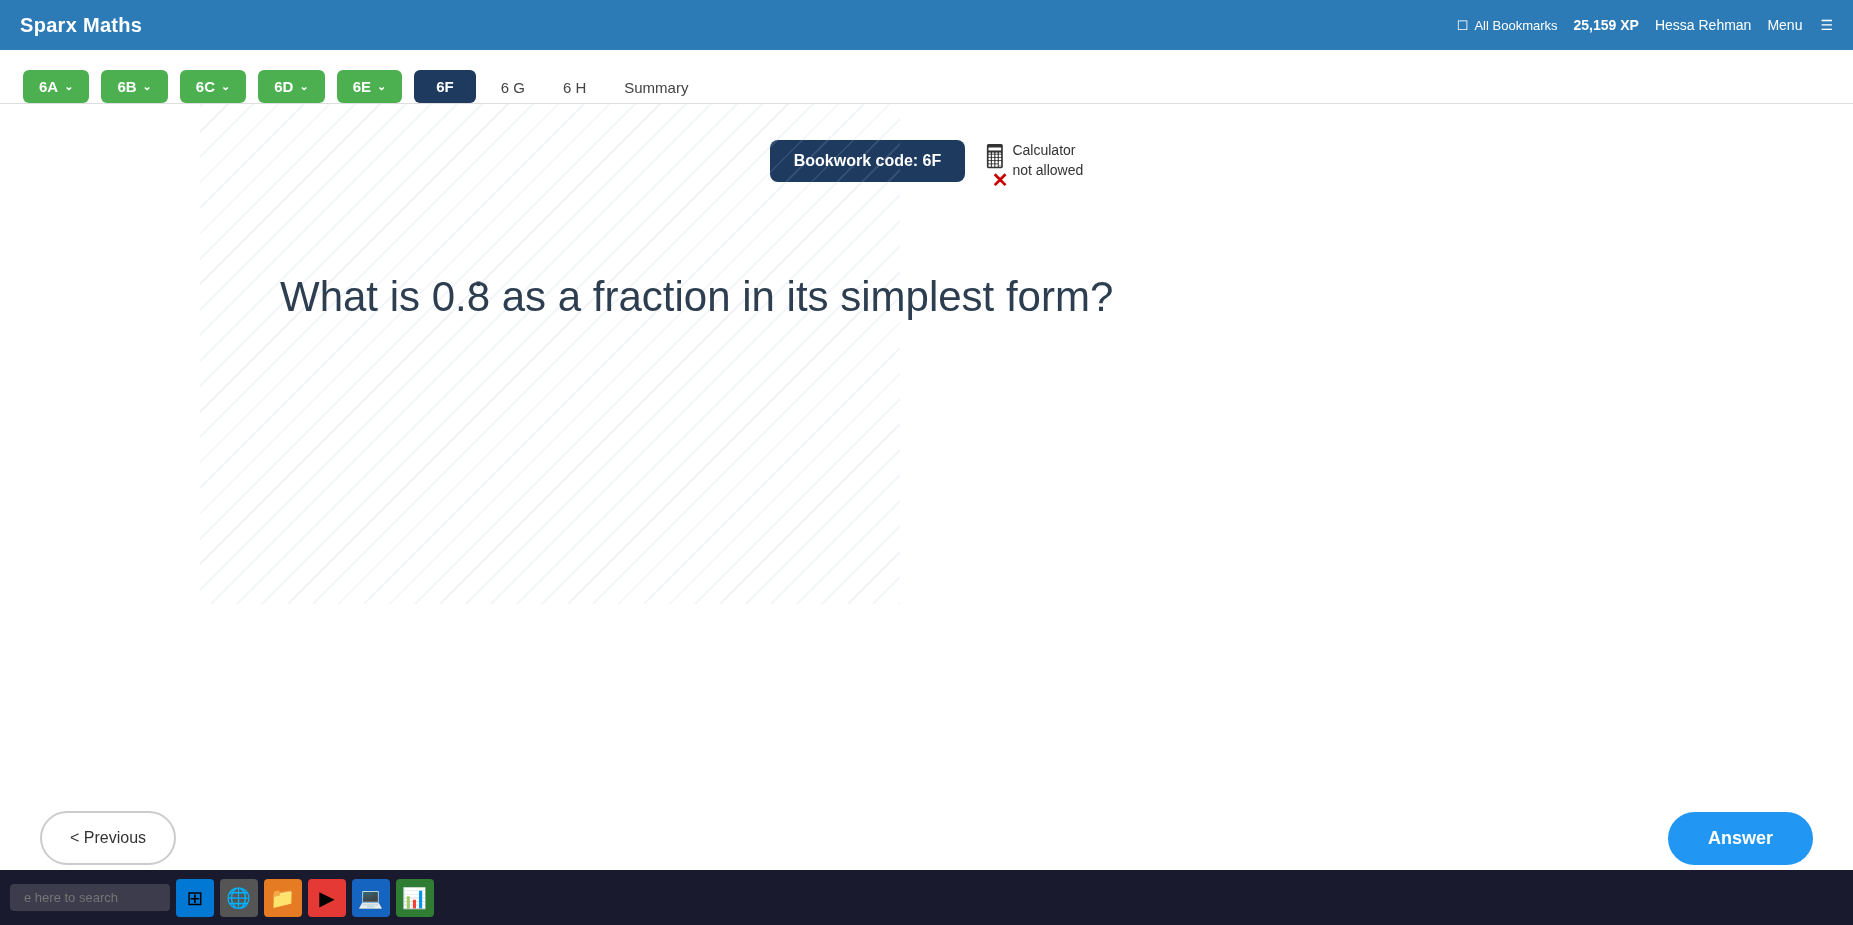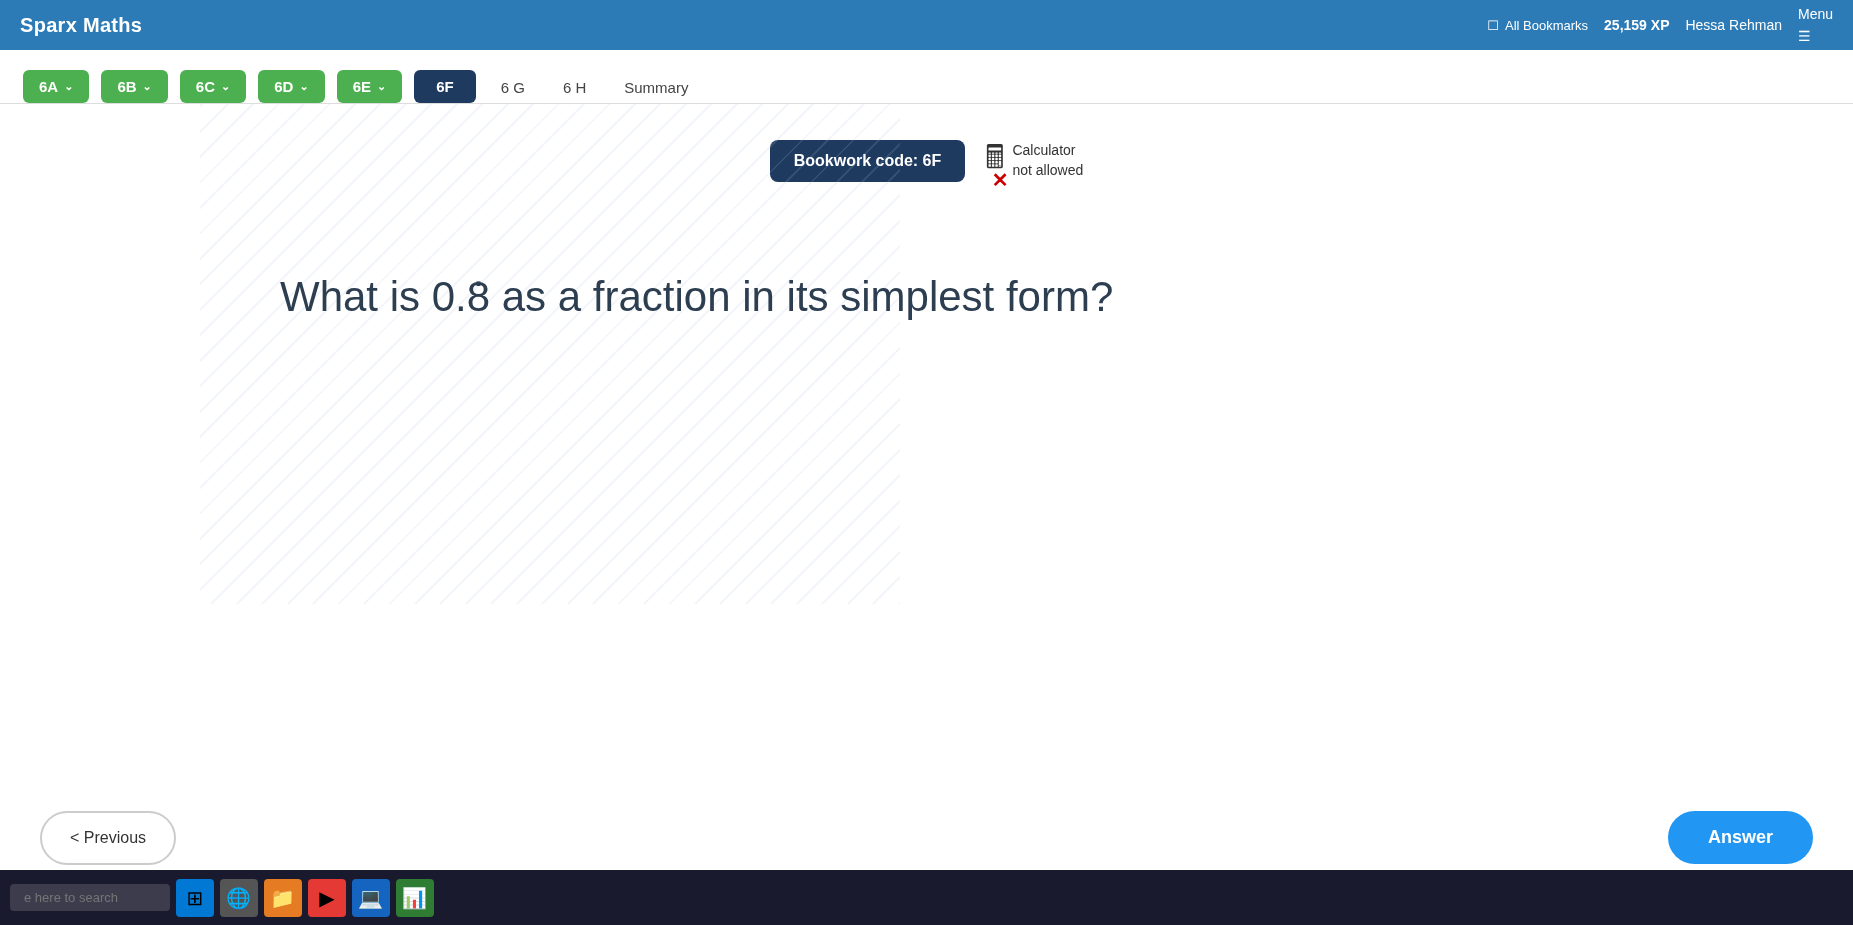--- a/index.html
+++ b/index.html
@@ -52,25 +52,24 @@
       font-weight: 600;
       font-size: 14px;
     }
 
     .user-name {
       font-size: 14px;
     }
 
     .menu-btn {
       display: flex;
-      align-items: flex-start;
-      gap: 6px;
-      cursor: pointer;
-      font-size: 14px;
-      flex-direction: column;
+      align-items: flex-end;
+      gap: 18px;
+      cursor: pointer;
+      font-size: 14px;
     }
 
     .nav-tab {
       padding: 8px 16px;
       font-size: 15px;
       font-weight: 600;
       cursor: pointer;
       border-radius: 6px 6px 0 0;
       display: flex;
       align-items: center;
@@ -195,21 +194,21 @@
       line-height: 1;
     }
 
     
     .bottom-nav {
       position: fixed;
       bottom: 60px;
       left: 0;
       right: 0;
       display: flex;
-      align-items: flex-start;
+      align-items: flex-end;
       justify-content: space-between;
       padding: 0 40px;
     }
 
     .prev-btn {
       background: white;
       border: 2px solid #ccc;
       color: #333;
       padding: 16px 28px;
       border-radius: 30px;

